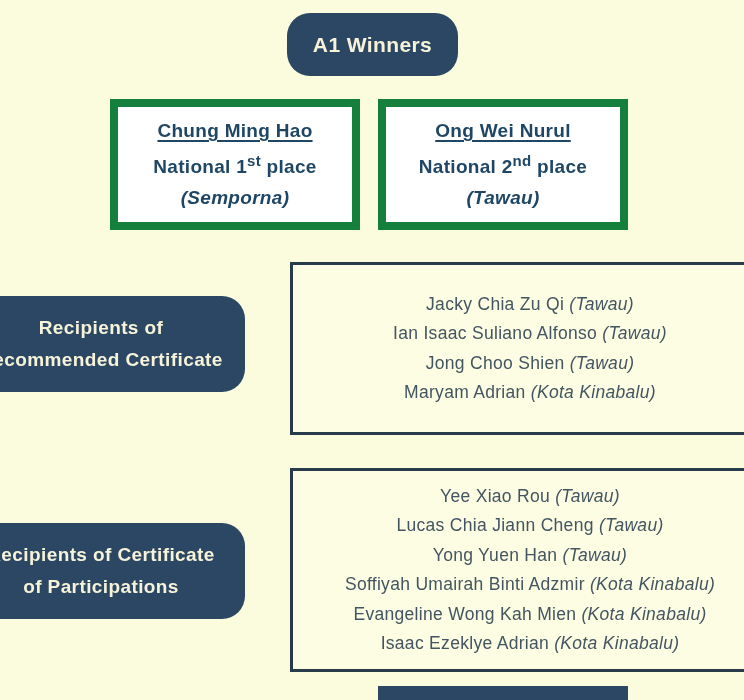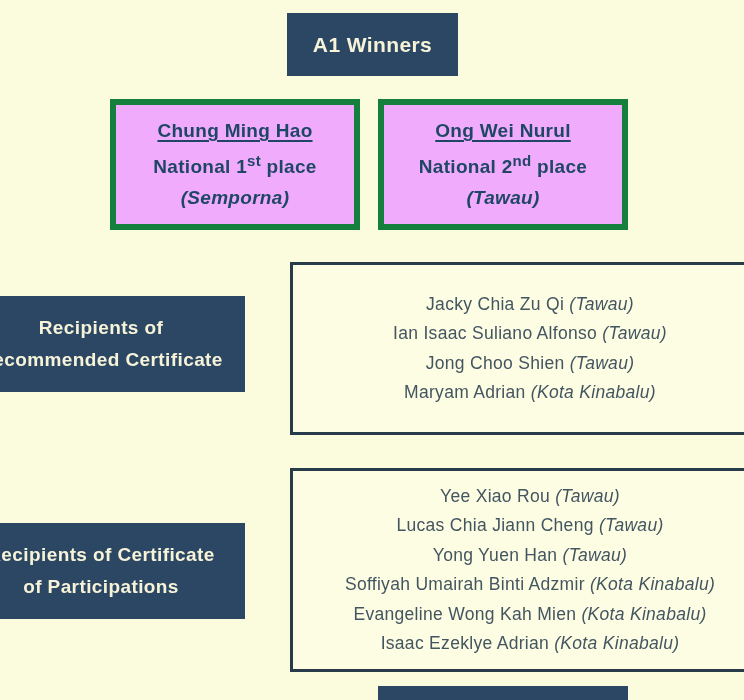--- a/index.html
+++ b/index.html
@@ -17,35 +17,36 @@
     position: absolute;
     background: #2B4763;
     color: #F6F3D9;
     display: flex;
     flex-direction: column;
     align-items: center;
     justify-content: center;
     text-align: center;
     font-weight: bold;
     letter-spacing: 0.4px;
+    border-radius: 23px;
   }
 
   .header-box {
     left: 287px; top: 13px;
     width: 171px; height: 63px;
     font-size: 21px;
   }
 
   .winner-box {
     position: absolute;
     top: 99px;
     width: 250px; height: 131px;
     box-sizing: border-box;
-    border: 6px solid #15803d;
-    background: #f0abfc;
+    border: 8px solid #15803d;
+    background: #ffffff;
     color: #1F4765;
     display: flex;
     flex-direction: column;
     align-items: center;
     justify-content: center;
     text-align: center;
     font-weight: bold;
     font-size: 19px;
     line-height: 30px;
     letter-spacing: 0.3px;

